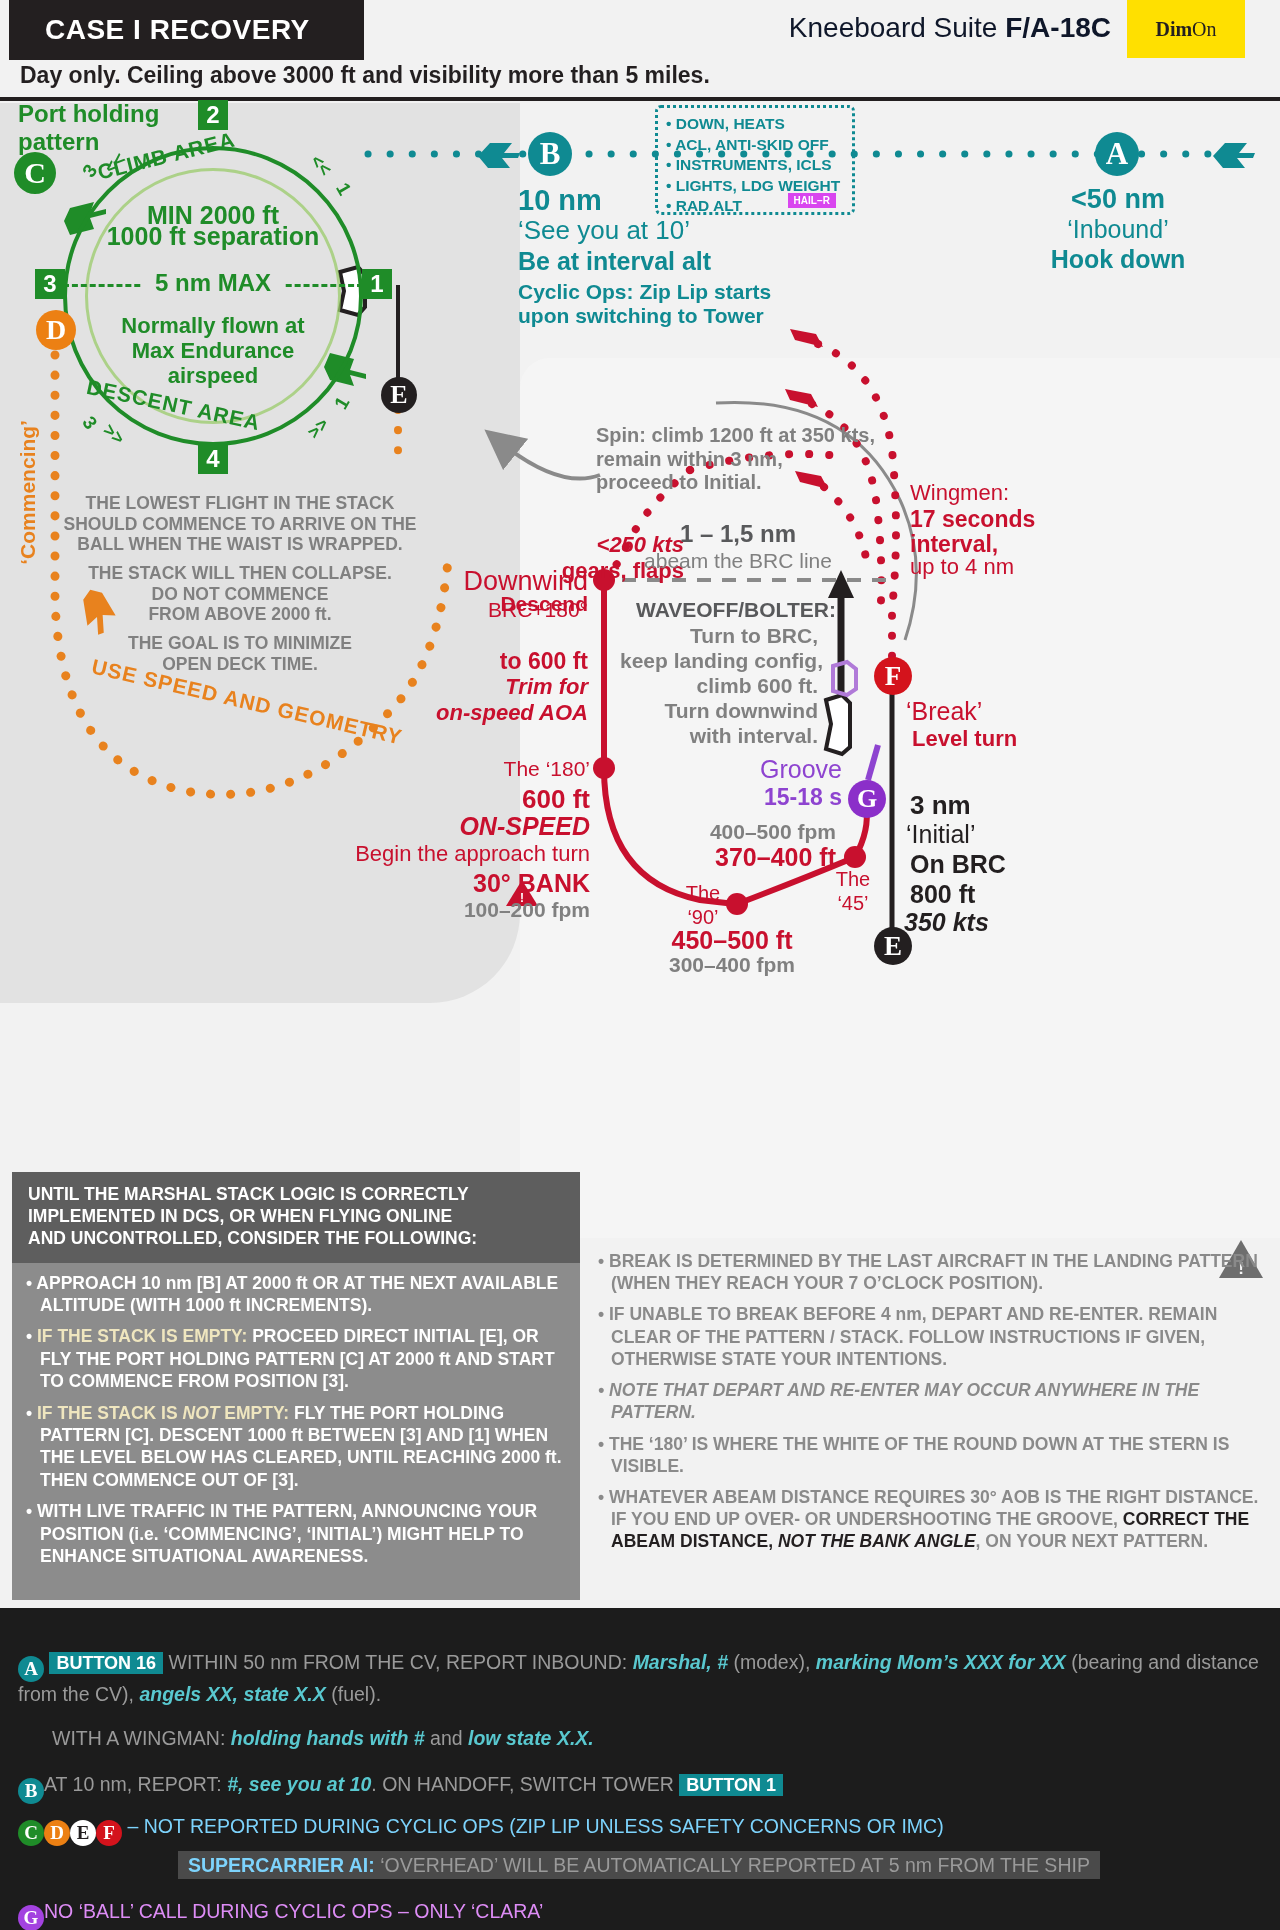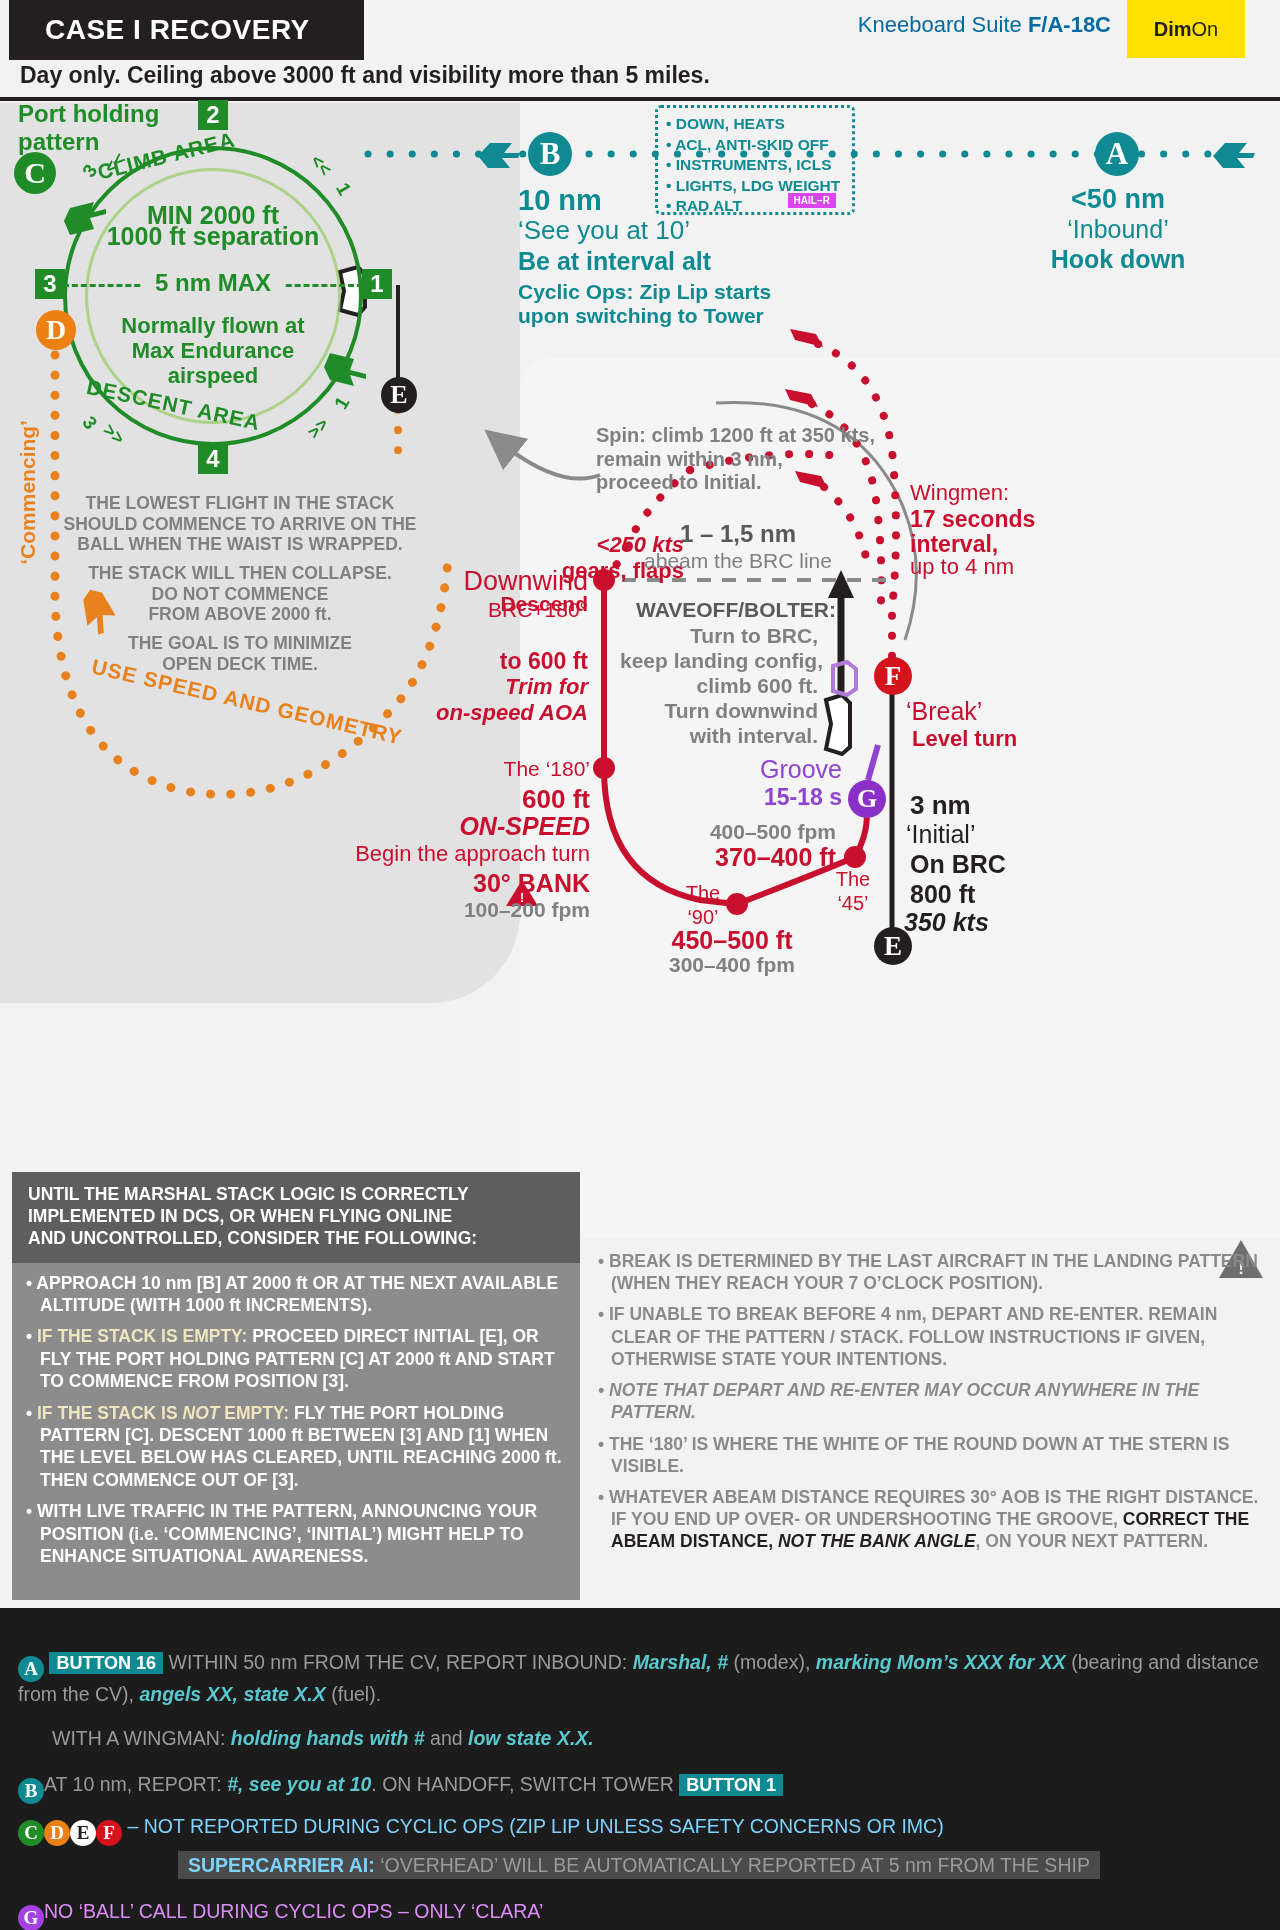--- a/index.html
+++ b/index.html
@@ -14,27 +14,27 @@
   
   #header { position:absolute; left:0; top:0; width:1236px; height:60px; background:#f2f2f2;margin-left:9px; }
   #title-badge {
     position:absolute; left:0; top:0; width:355px; height:60px;
     background:#231f20; color:#ffffff;
     font-weight:bold; font-size:28px; letter-spacing:.5px;
     display:flex; align-items:center; padding-left:36px;
   }
   #suite-label {
     position:absolute; right:134px; top:12px;
-    font-size:22px; color:#0369a1; white-space:nowrap;
+    font-size:28px; color:#0f172a; white-space:nowrap;
   }
   #suite-label b { font-weight:bold; }
   #dim-badge {
     position:absolute; right:0; top:0; width:118px; height:58px;
     background:#ffe000; display:flex; align-items:center; justify-content:center;
-    font-size:20px; font-weight:bold; color:#231f20;
+    font-size:20px; font-weight:bold; color:#231f20;font-family:Liberation Serif, serif;
   }
   #dim-badge .dim-on { font-weight:normal; }
   #subtitle {
     position:absolute; left:20px; top:62px; width:1240px;
     font-size:23px; font-weight:bold; color:#231f20;
   }
   #hdr-rule { position:absolute; left:0; top:97px; width:1280px; height:4px; background:#231f20; }
 
   
   #left-panel {

